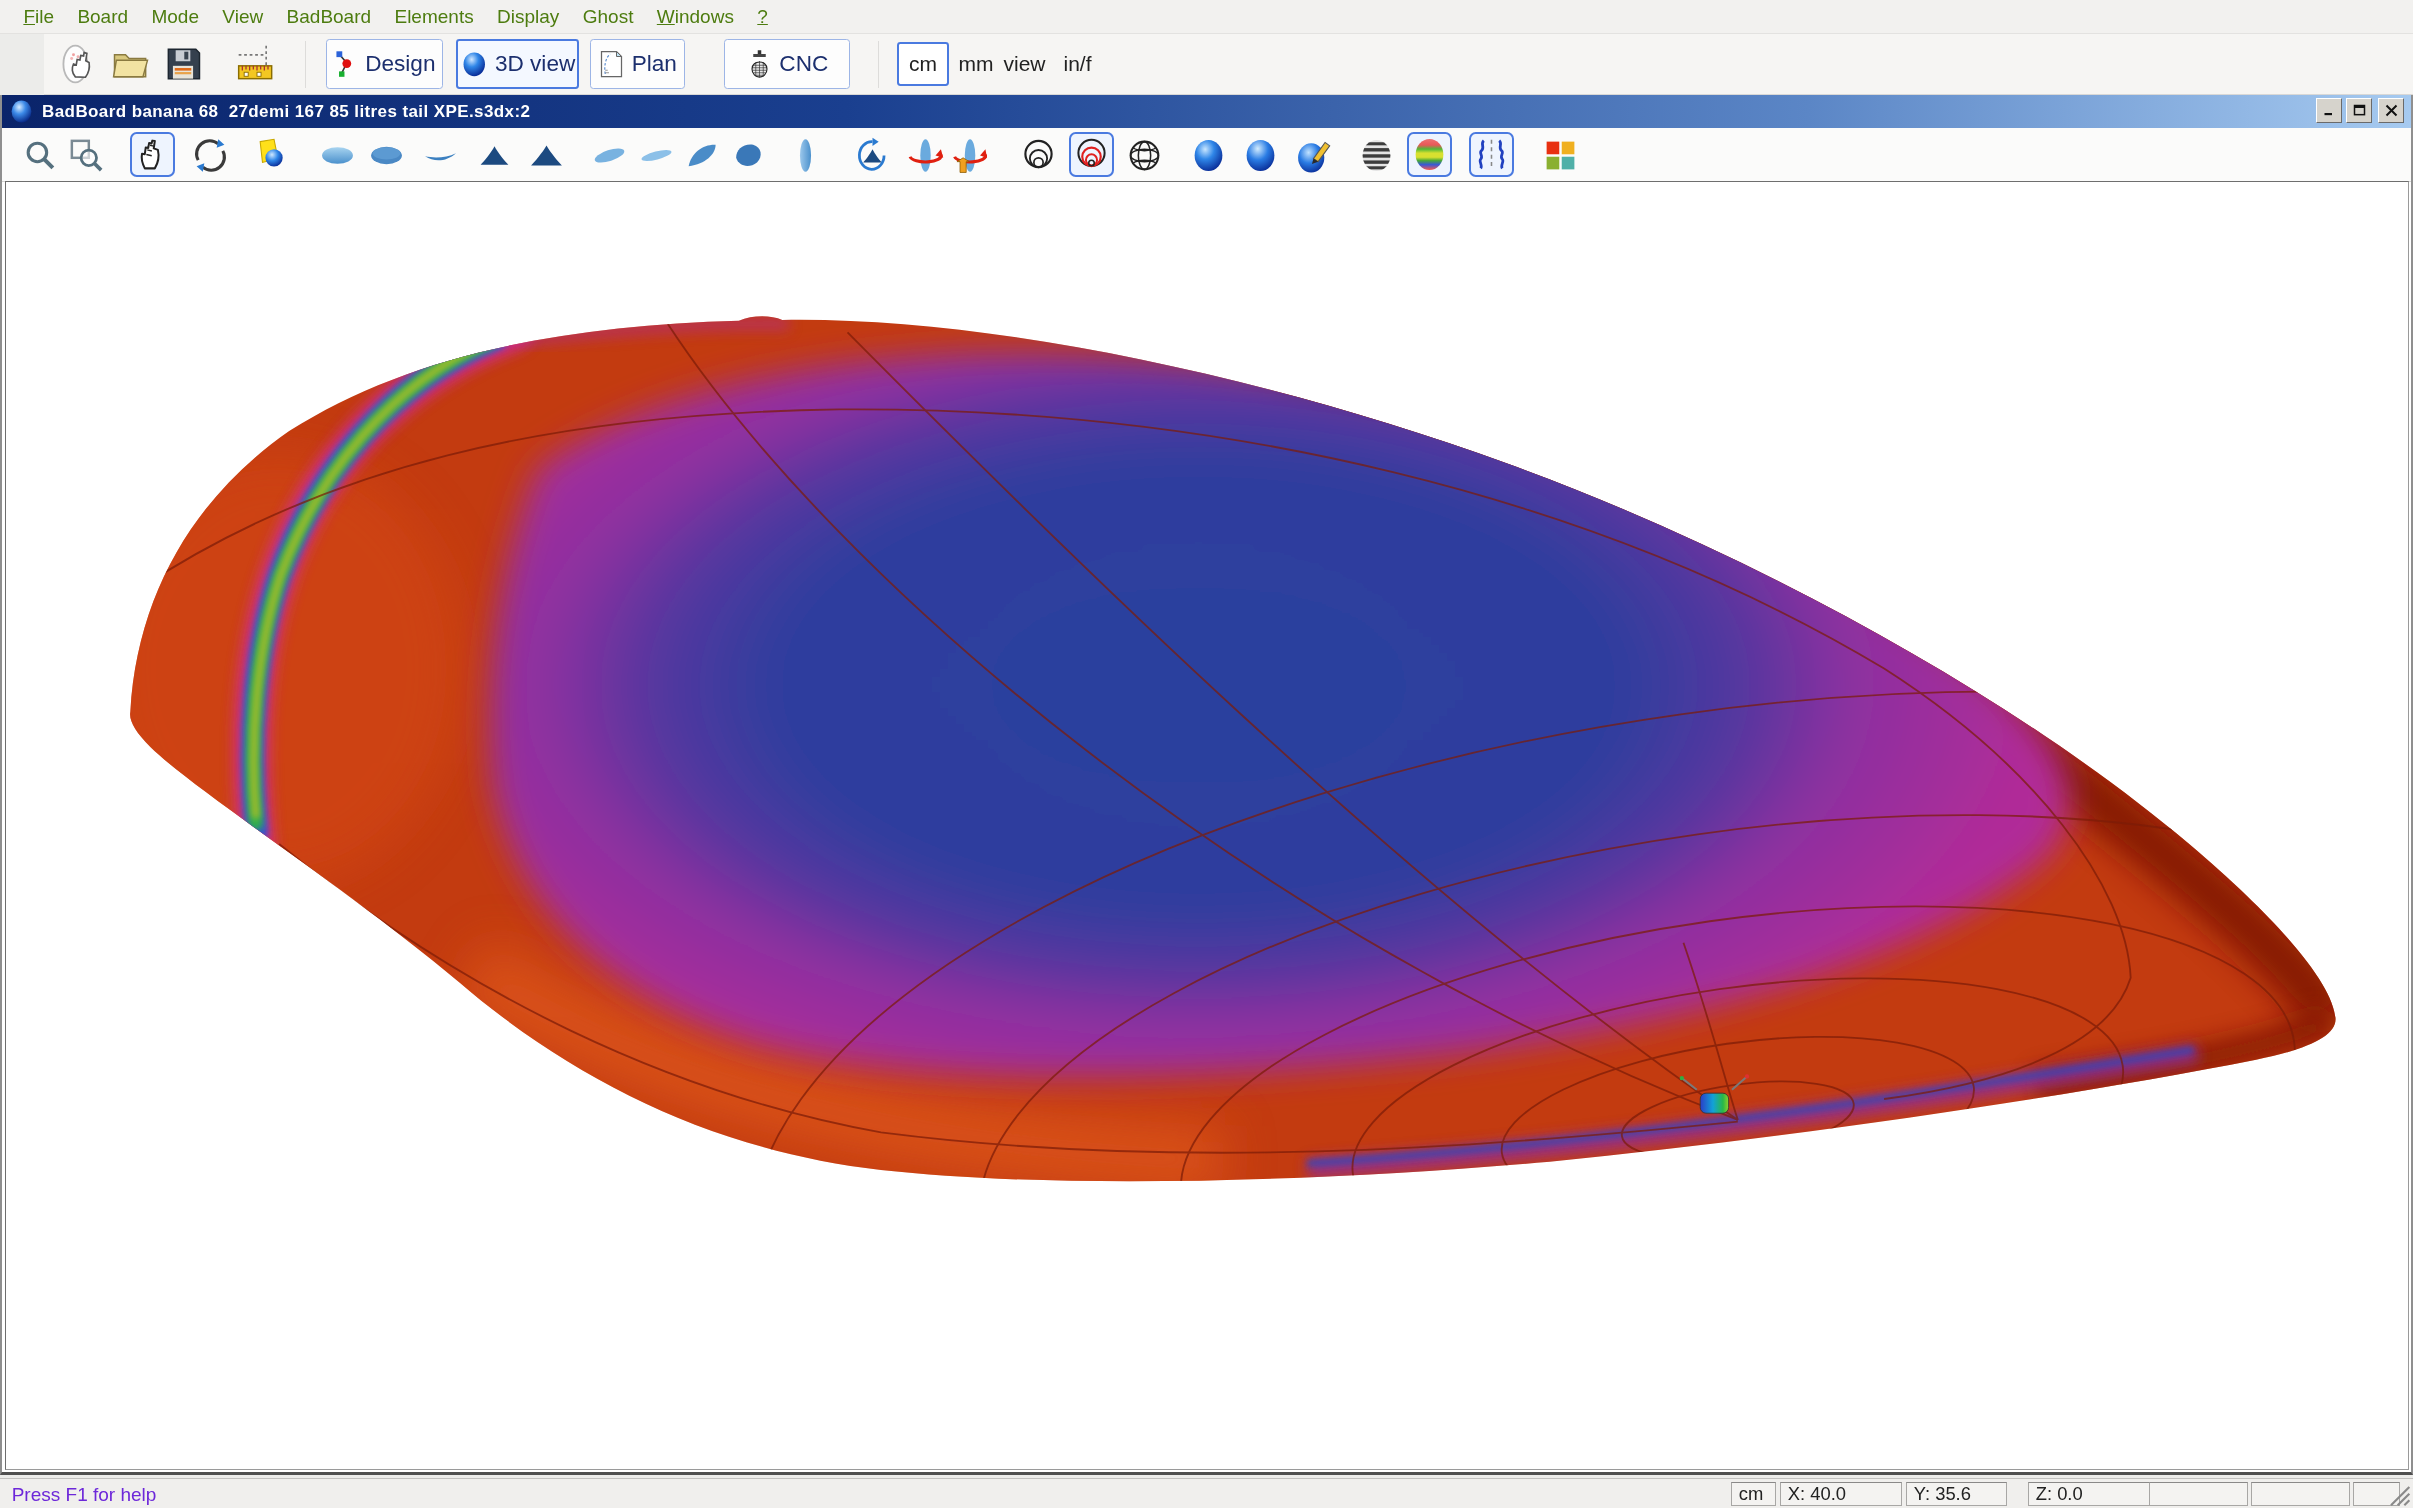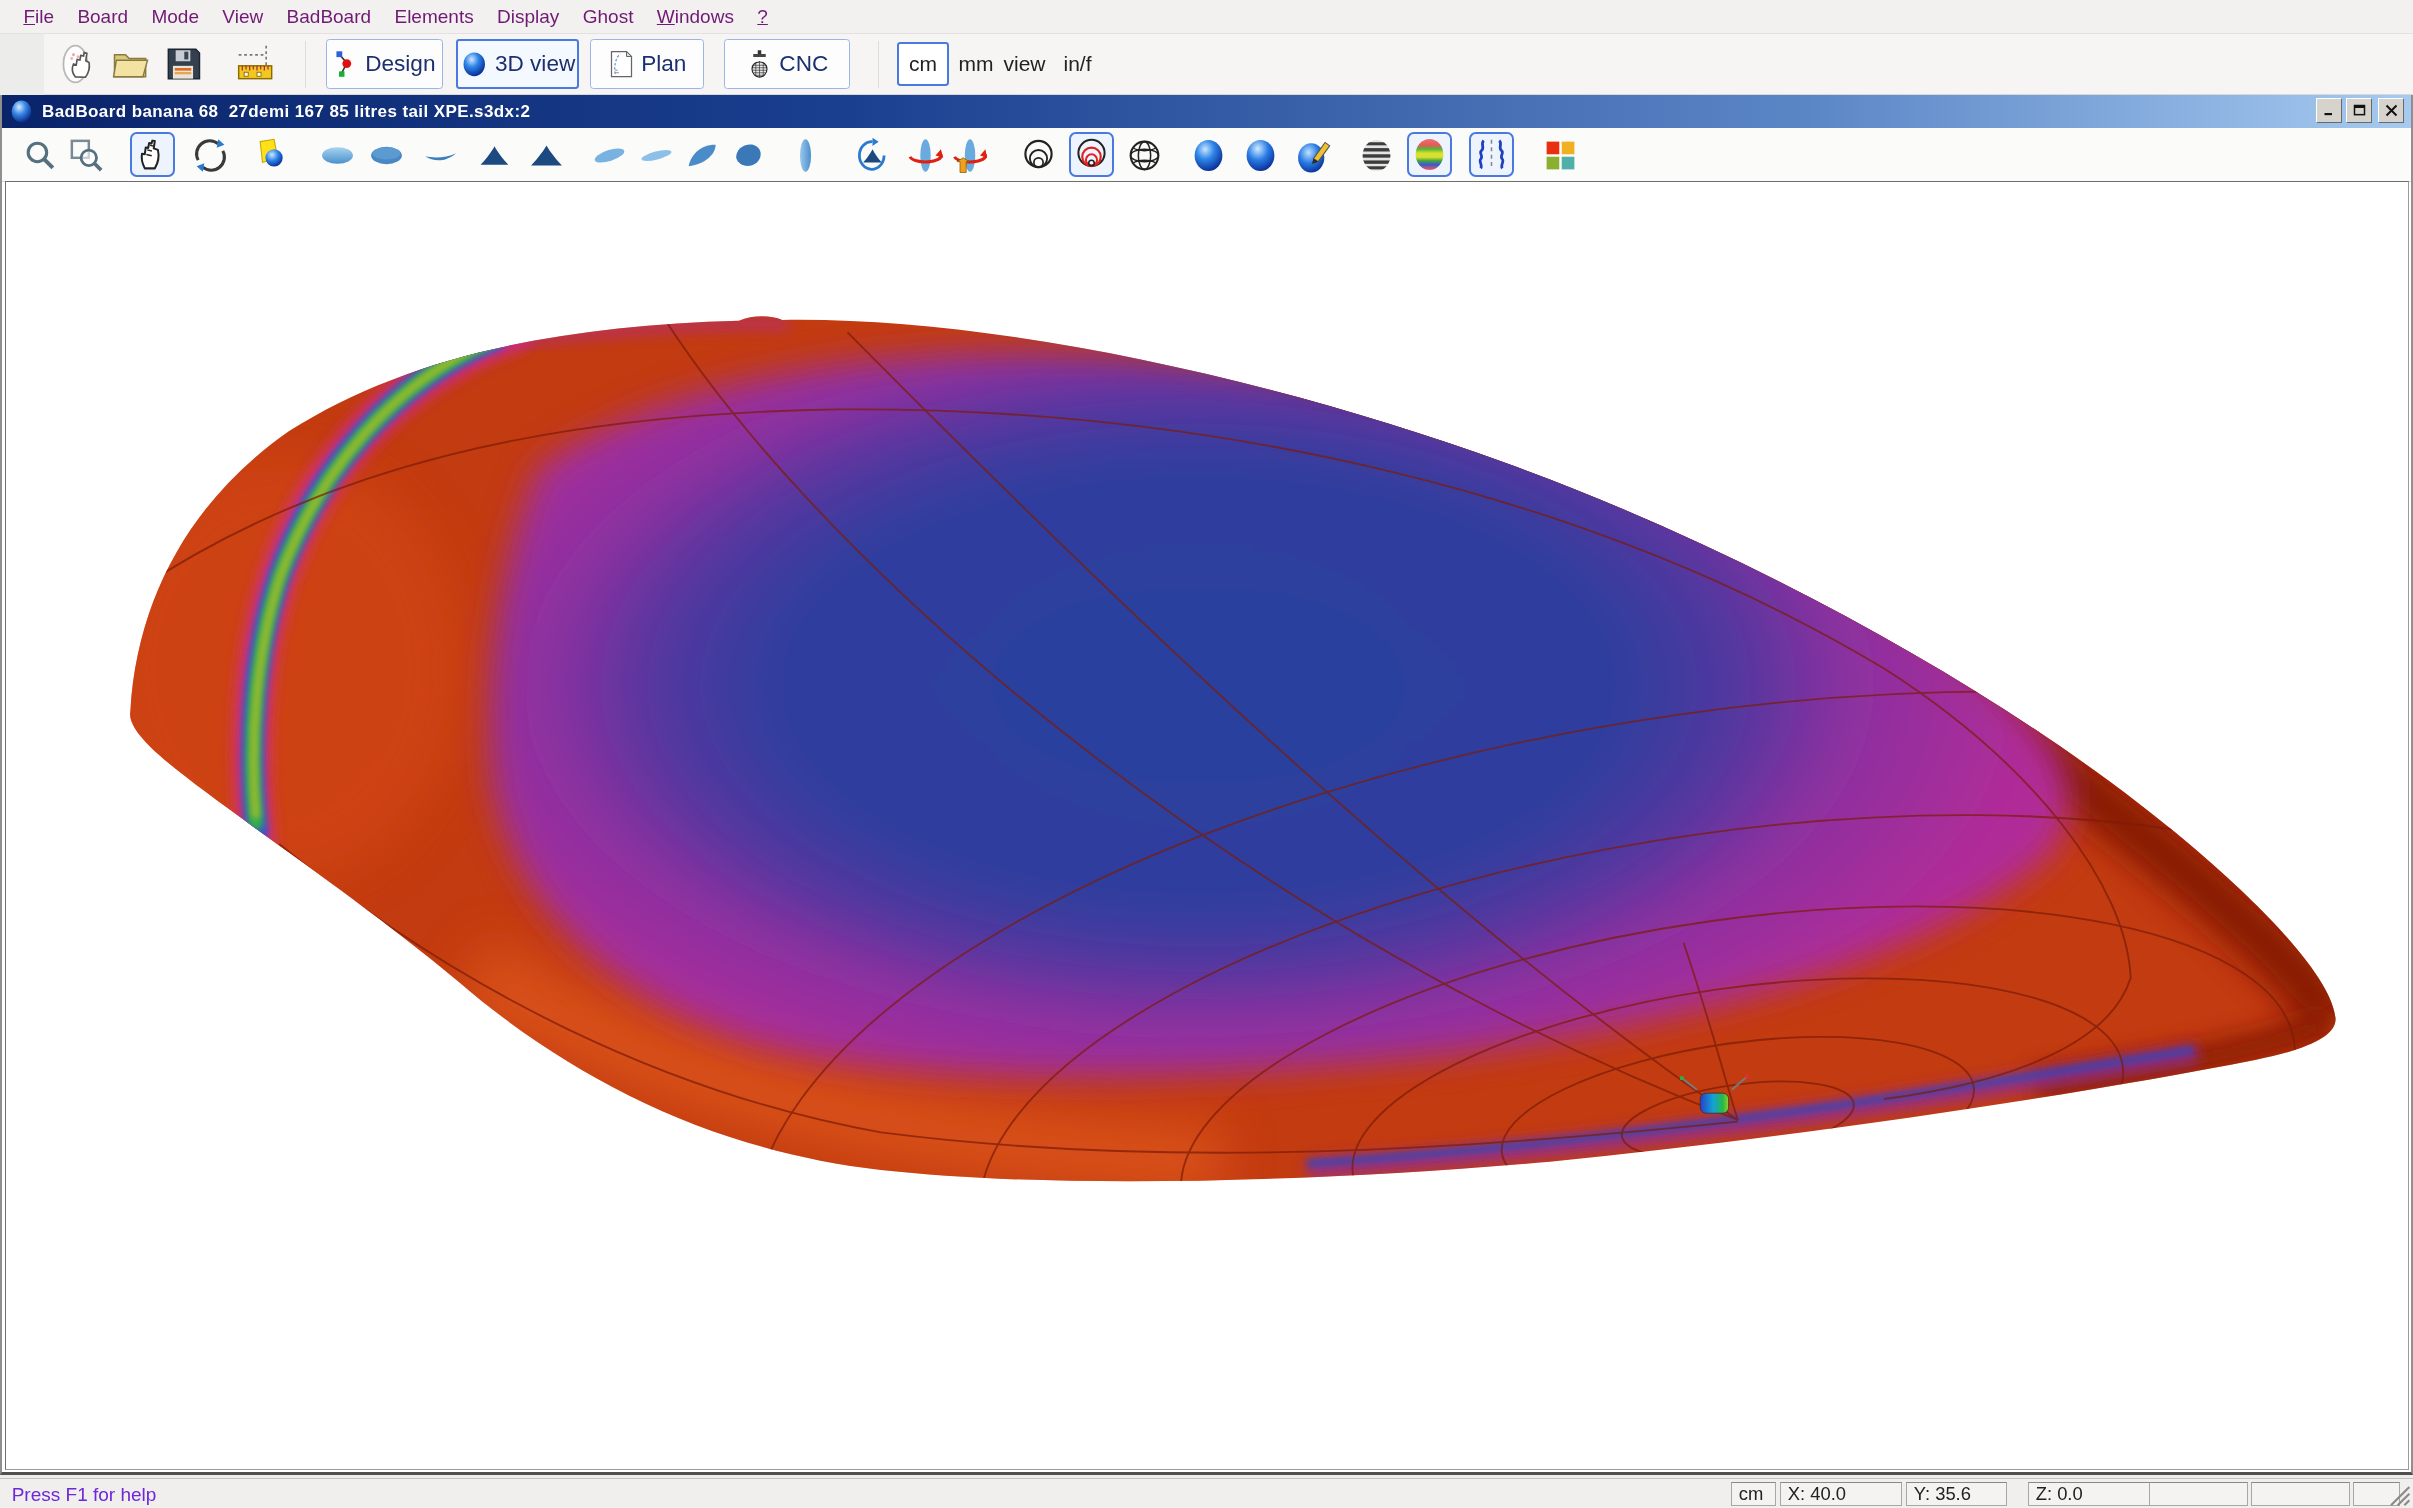--- a/index.html
+++ b/index.html
@@ -3,21 +3,21 @@
 <meta charset="utf-8">
 <style>
   * { margin:0; padding:0; box-sizing:border-box; }
   html,body { width:2413px; height:1508px; overflow:hidden;
     font-family:"Liberation Sans", sans-serif; background:#ececea; }
 
   
   #menubar { position:absolute; top:0; left:0; width:2413px; height:34px;
     background:#f2f1ef; display:flex; align-items:center; padding-left:11.7px;
     border-bottom:0.8px solid #e3e2e0; }
-  .mitem { font-size:19px; color:#701a75; padding:3.4px 11.7px; cursor:default; }
+  .mitem { font-size:19px; color:#4d7c0f; padding:3.4px 11.7px; cursor:default; }
   .mitem u { text-decoration:underline; }
 
   
   #toolbar1 { position:absolute; top:34px; left:0; width:2413px; height:61px;
     background:#f6f5f3; border-bottom:0.8px solid #d9d8d6;margin-left:44px; }
   .t1icon { position:absolute; top:8.4px; width:44px; height:44px; }
   .t1btn { position:absolute; top:5px; height:50px; border:0.8px solid #9db5e6;
     border-radius:3.4px; background:#fdfdfd; display:flex; align-items:center;
     justify-content:center; gap:6.7px; font-size:22.6px; color:#1c2f6e; }
   .t1btn.active { border:2.5px solid #4a7ae0; background:#f4f8ff; }
@@ -132,21 +132,21 @@
           <radialGradient id="sph1" cx="38%" cy="30%" r="70%">
       <stop offset="0%" stop-color="#cfe6ff"></stop>
             <stop offset="45%" stop-color="#2f86e8"></stop>
             <stop offset="100%" stop-color="#0a2f9a"></stop>
           </radialGradient>
         </defs>
       <ellipse cx="12" cy="12" rx="9" ry="10" fill="url(#sph1)"></ellipse>
       </svg>
     <span>3D view</span>
   </div>
-  <div class="t1btn" style="left:546px; width:114px">
+  <div class="t1btn" style="left:546px; width:95px">
     <svg width="27" height="30" viewBox="0 0 20 24">
         <path d="M2,2 h12 l4,4 v16 h-16 Z" fill="#fff" stroke="#666" stroke-width="1"></path>
       <path d="M14,2 l0,4 4,0 Z" fill="#bfe2f2" stroke="#666" stroke-width="0.8"></path>
       <path d="M5,20 C4,14 5,7 9,4" fill="none" stroke="#5588cc" stroke-width="0.9" stroke-dasharray="2,1.4"></path>
       <path d="M5,17 h2 M5,19 h3" stroke="#888" stroke-width="0.7"></path>
       </svg>
     <span>Plan</span>
   </div>
   <div class="t1btn" style="left:680px; width:126px">
     <svg width="27" height="30" viewBox="0 0 20 24">

